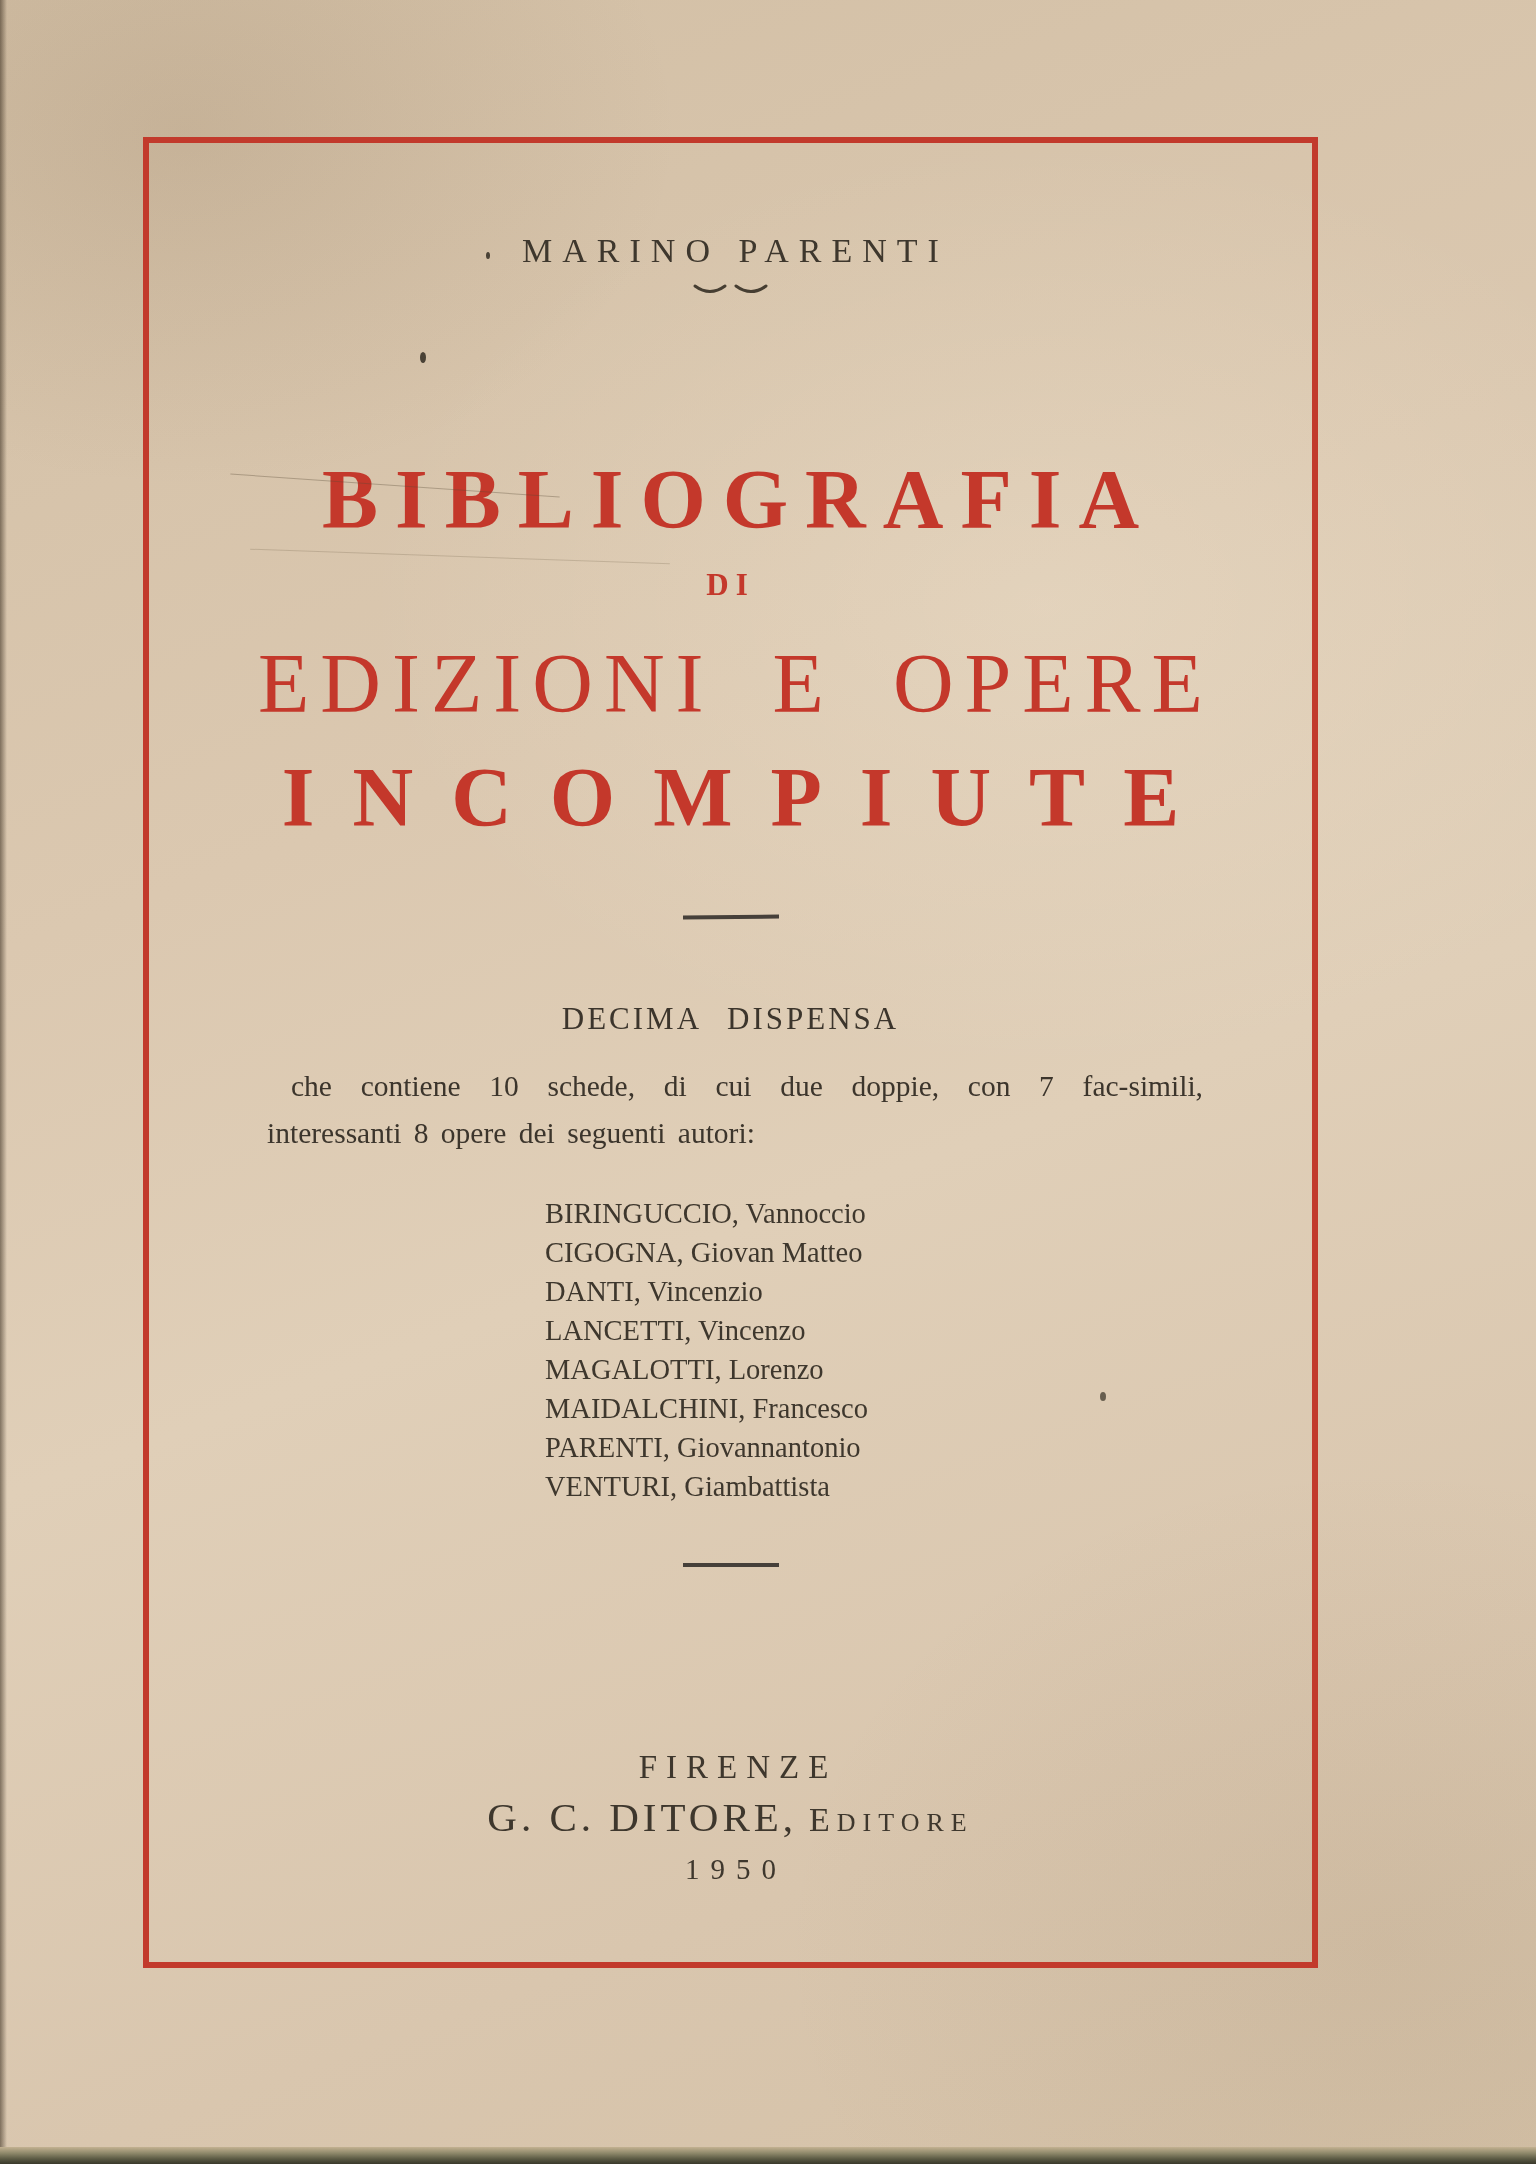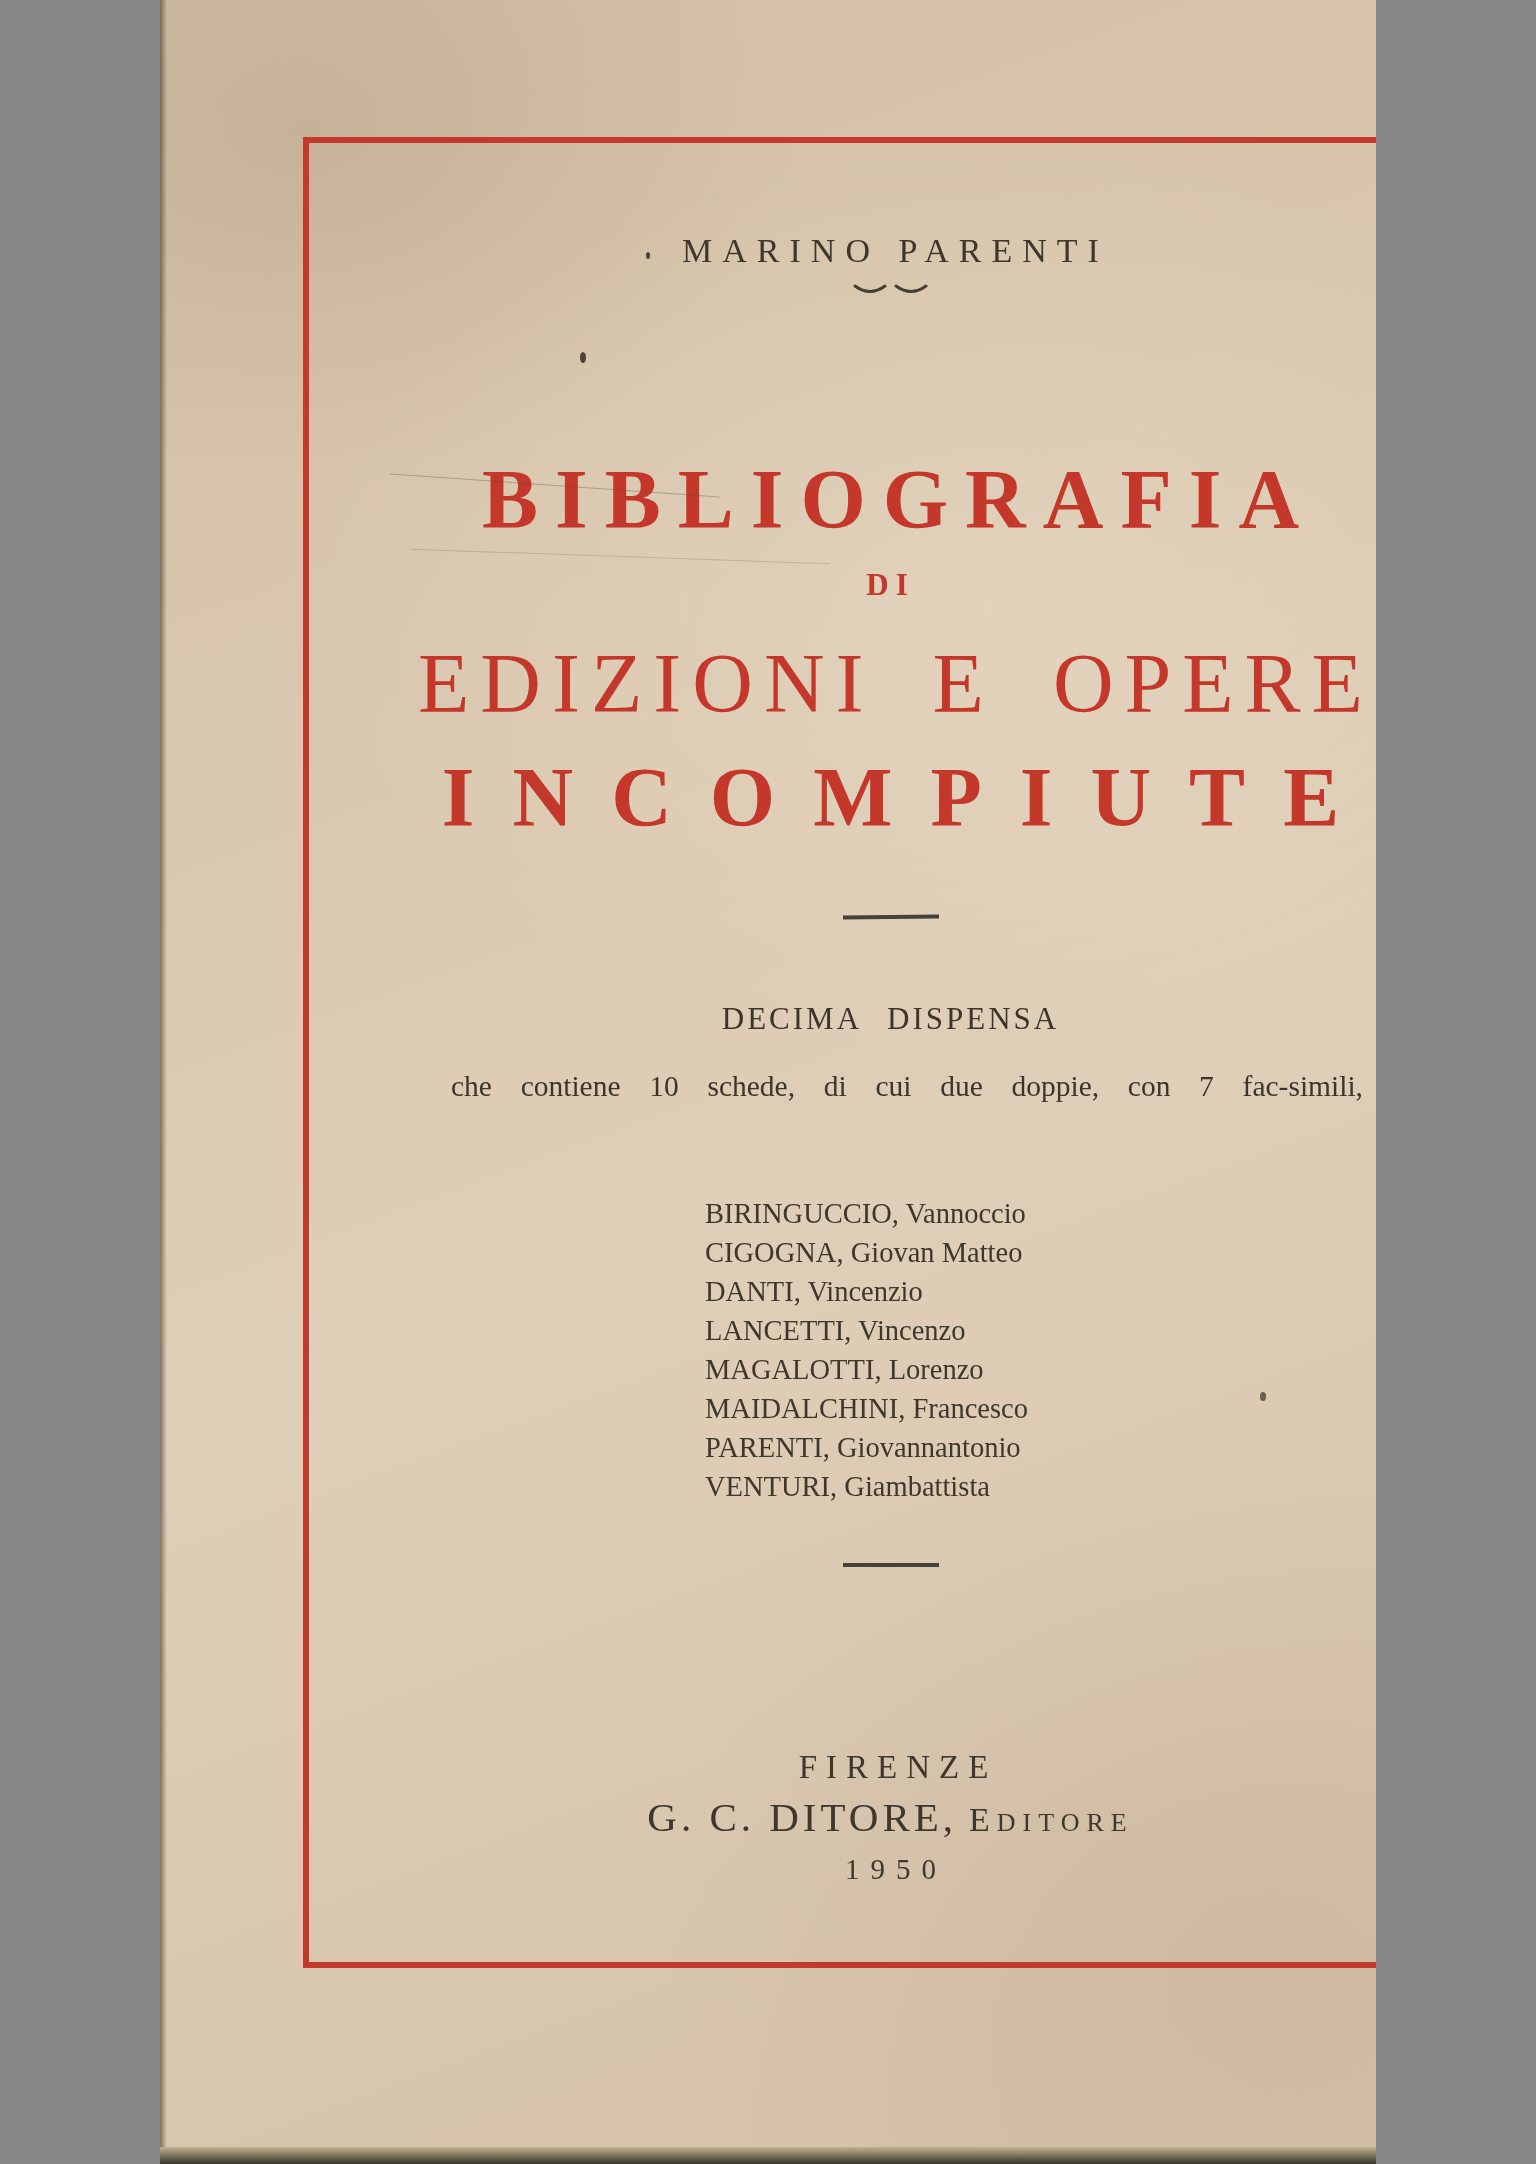--- a/index.html
+++ b/index.html
@@ -1,18 +1,18 @@
 <!DOCTYPE html>
 <html><head>
 <meta charset="utf-8">
 <style>
   html,body { margin:0; padding:0; background:#888; }
   .page {
     position:relative;
-    width:1216px; height:2164px;
+    width:1536px; height:2164px;
     margin:0 auto;
     overflow:hidden;
     font-family:"Liberation Serif", serif;
     background:
       radial-gradient(1100px 750px at 68% 28%, rgba(255,248,230,0.22), rgba(0,0,0,0) 62%),
       radial-gradient(900px 650px at 12% 6%, rgba(115,88,58,0.14), rgba(0,0,0,0) 55%),
       radial-gradient(1000px 800px at 90% 90%, rgba(125,98,66,0.10), rgba(0,0,0,0) 60%),
       linear-gradient(160deg, #d2bfa5 0%, #dbc8b0 35%, #e0cfb8 55%, #d9c6ae 80%, #d4c1a7 100%);
   }
   
@@ -132,20 +132,21 @@
     <div class="title-3">EDIZIONI E OPERE</div>
 
     <div class="title-4">INCOMPIUTE</div>
 
     <div class="divider divider-1"></div>
 
     <div class="section-heading">DECIMA DISPENSA</div>
 
     <div class="description">
       <div class="just">che contiene 10 schede, di cui due doppie, con 7 fac-simili,</div>
+      <div class="rest">interessanti 8 opere dei seguenti autori:</div>
     </div>
 
     <div class="authors-list">
       <div>BIRINGUCCIO, Vannoccio</div>
       <div>CIGOGNA, Giovan Matteo</div>
       <div>DANTI, Vincenzio</div>
       <div>LANCETTI, Vincenzo</div>
       <div>MAGALOTTI, Lorenzo</div>
       <div>MAIDALCHINI, Francesco</div>
       <div>PARENTI, Giovannantonio</div>

